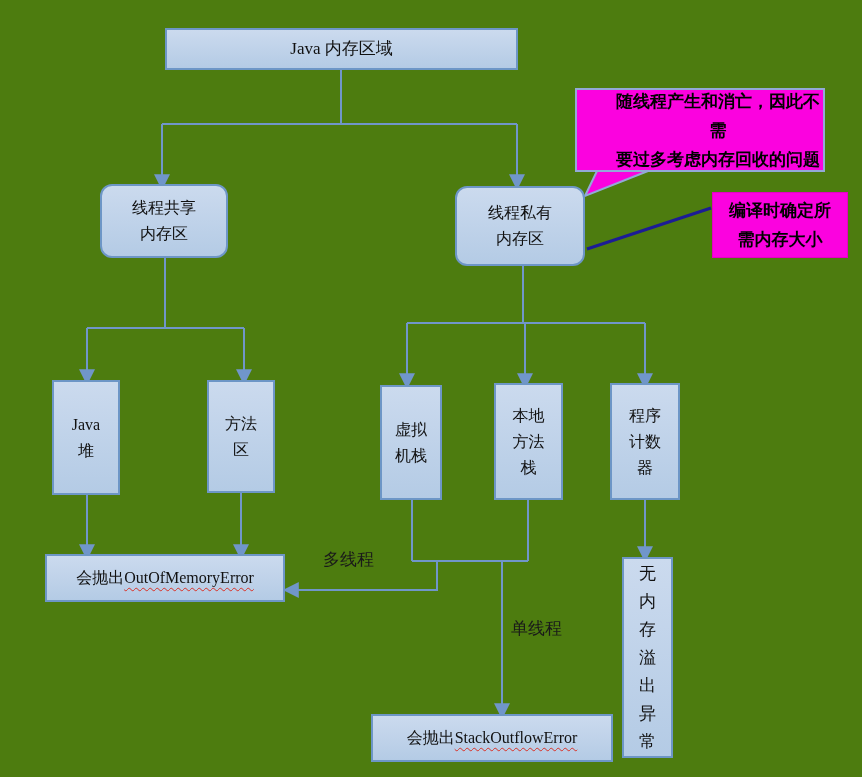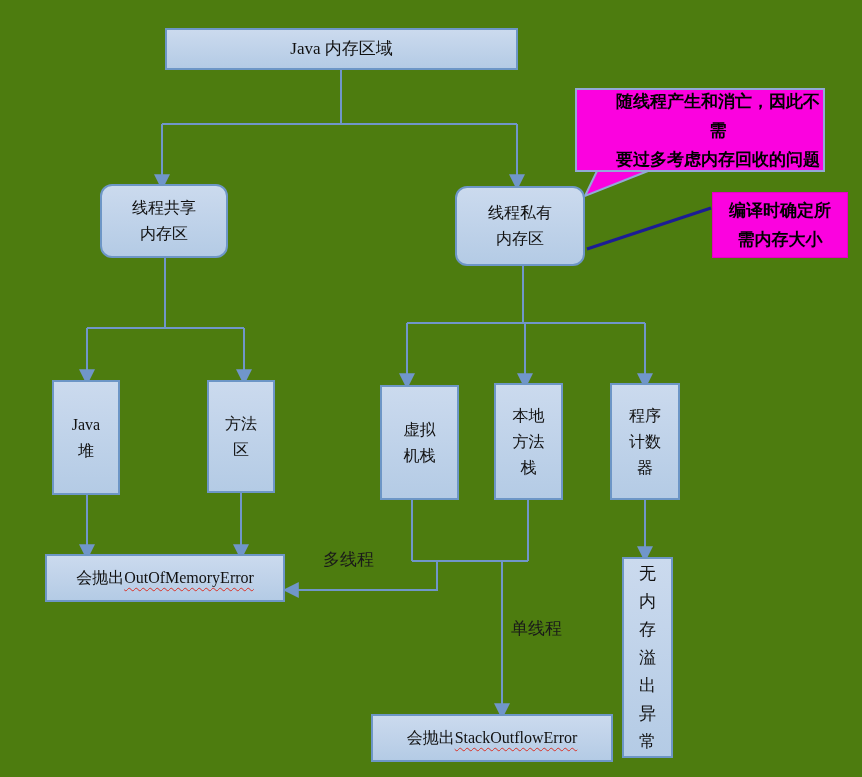--- a/index.html
+++ b/index.html
@@ -120,21 +120,21 @@
   </div>
 
   <div class="node" style="left:52px;top:380px;width:68px;height:115px;">
     <span>Java</span>
     <span>堆</span>
   </div>
   <div class="node" style="left:207px;top:380px;width:68px;height:113px;">
     <span>方法</span>
     <span>区</span>
   </div>
-  <div class="node" style="left:380px;top:385px;width:79px;height:115px;">
+  <div class="node" style="left:380px;top:385px;width:62px;height:115px;">
     <span>虚拟</span>
     <span>机栈</span>
   </div>
   <div class="node" style="left:494px;top:383px;width:69px;height:117px;">
     <span>本地</span>
     <span>方法</span>
     <span>栈</span>
   </div>
   <div class="node" style="left:610px;top:383px;width:70px;height:117px;">
     <span>程序</span>

